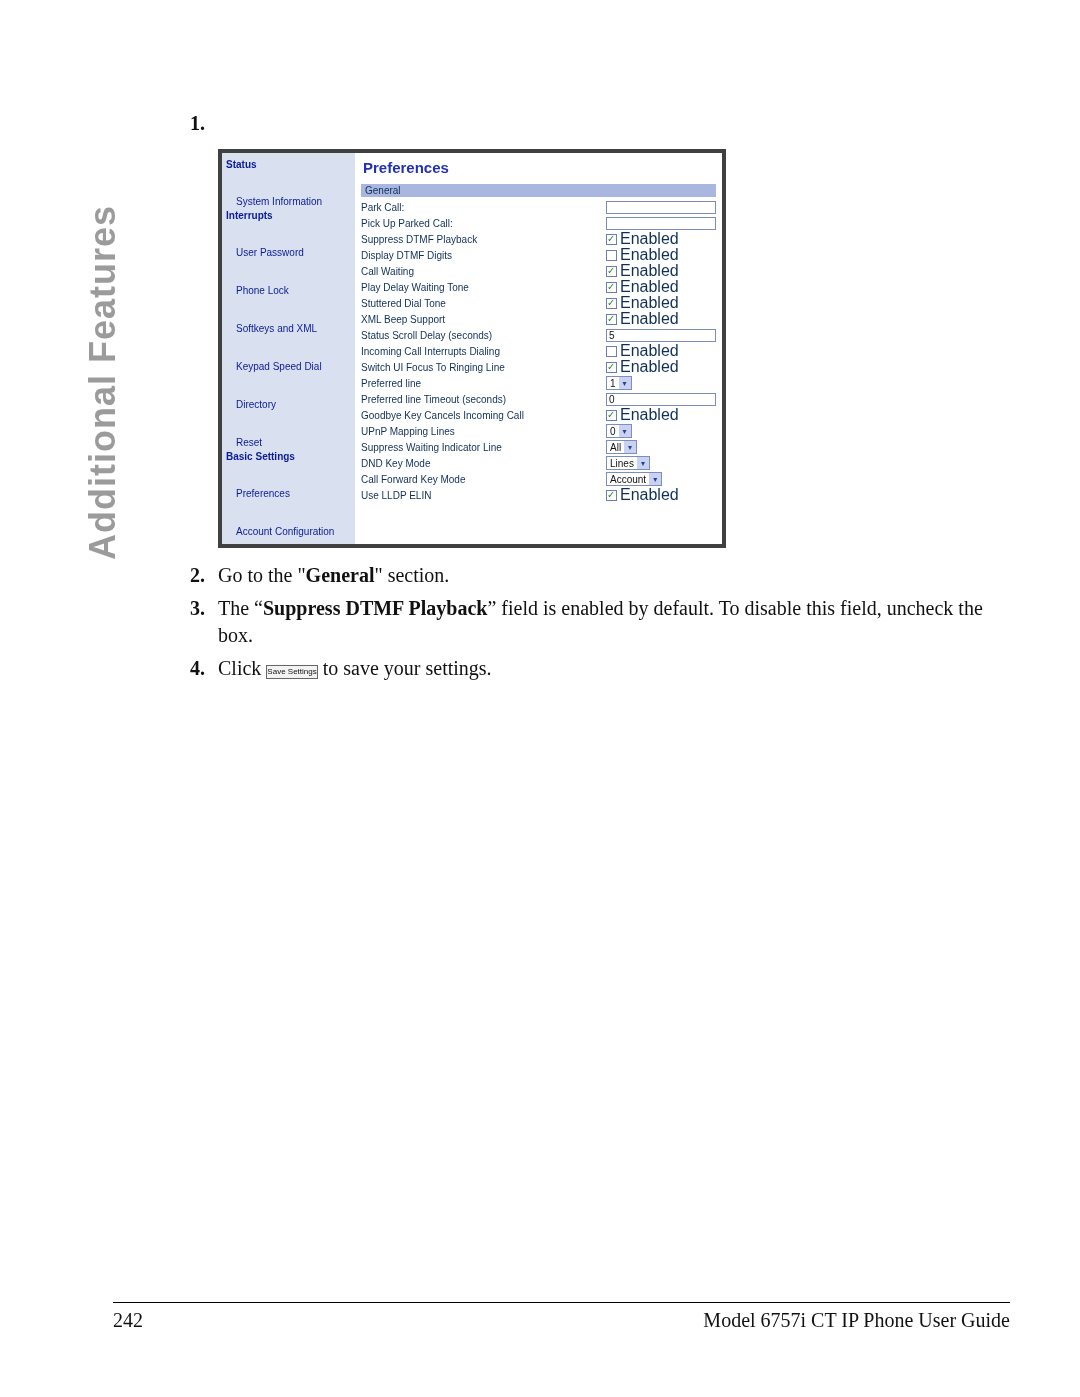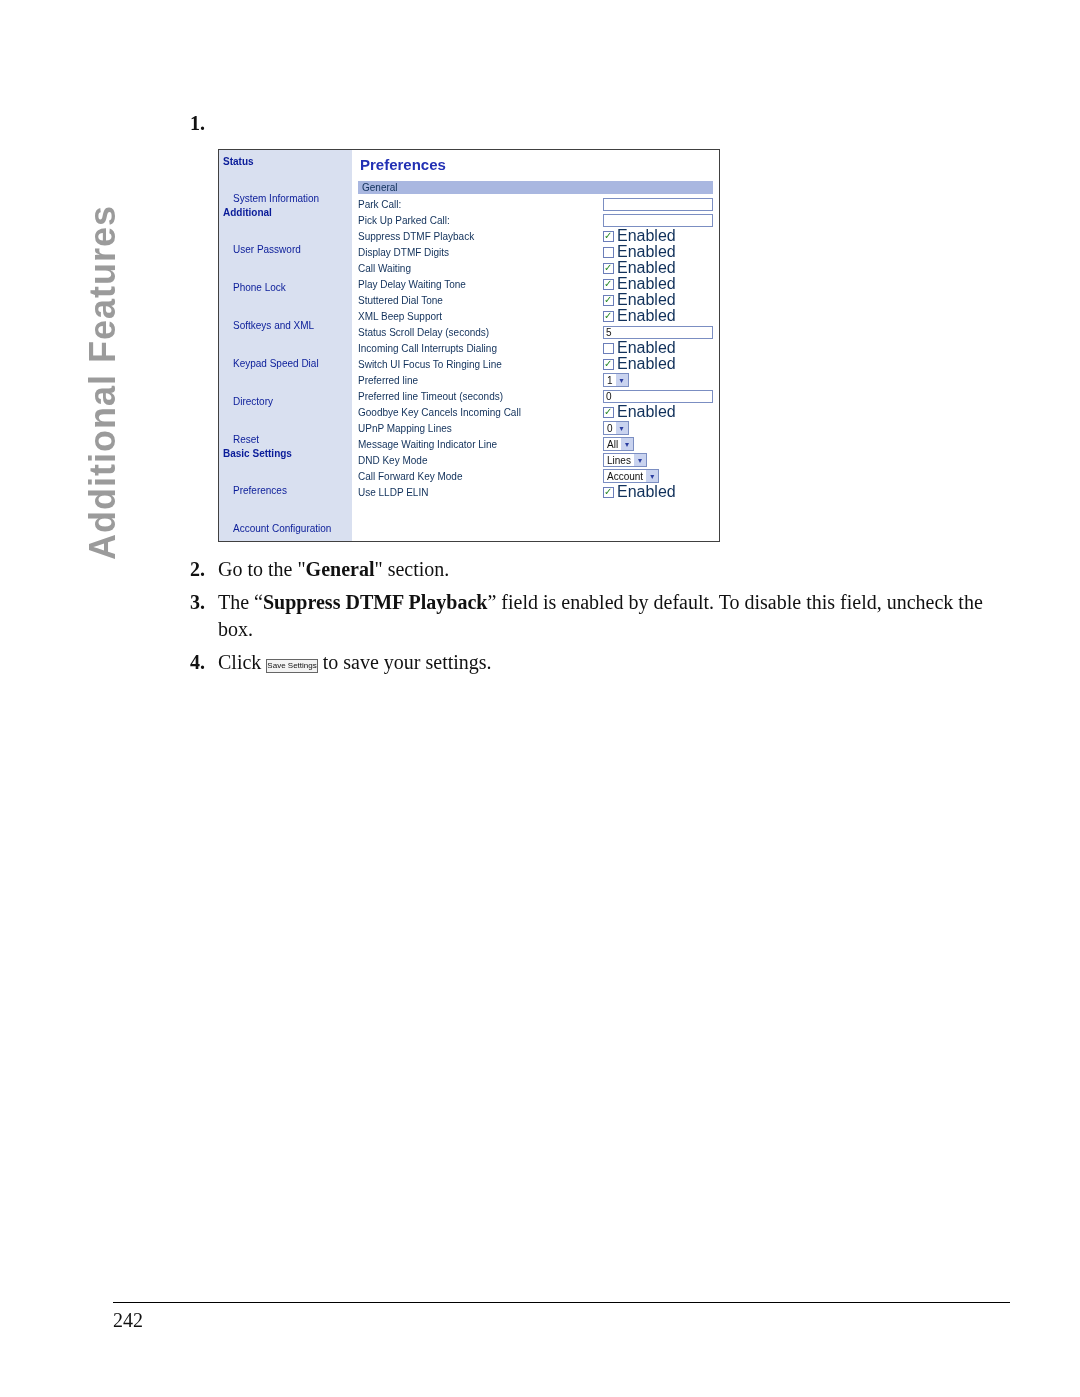--- a/index.html
+++ b/index.html
@@ -56,21 +56,21 @@
   .instr-num {
     font-weight: 700;
     width: 28px;
     flex-shrink: 0;
   }
   .instr-text b {
     font-weight: 700;
   }
   .screenshot {
     margin: 12px 0 14px 28px;
-    border: 1px solid #404040;
+    border: 4px solid #404040;
     width: 500px;
     font-family: Arial, Helvetica, sans-serif;
     font-size: 10px;
     color: #1a2a8a;
     background: #0f172a;
   }
   .ss-inner {
     display: flex;
   }
   .ss-sidebar {
@@ -218,21 +218,21 @@
       <li class="instr-item">
         <span class="instr-num">1.</span>
       </li>
     </ol>
 
     <div class="screenshot">
       <div class="ss-inner">
         <div class="ss-sidebar">
           <div class="sec-head">Status</div>
           <div class="sec-item">System Information</div>
-          <div class="sec-head">Additional</div>
+          <div class="sec-head">Interrupts</div>
           <div class="sec-item">User Password</div>
           <div class="sec-item">Phone Lock</div>
           <div class="sec-item">Softkeys and XML</div>
           <div class="sec-item">Keypad Speed Dial</div>
           <div class="sec-item">Directory</div>
           <div class="sec-item">Reset</div>
           <div class="sec-head">Basic Settings</div>
           <div class="sec-item">Preferences</div>
           <div class="sec-item">Account Configuration</div>
         </div>
@@ -340,21 +340,21 @@
           <div class="pref-row">
             <div class="pref-label">UPnP Mapping Lines</div>
             <div class="pref-ctrl">
               <span class="selbox">
                   <span>0</span>
                   <span class="sel-btn">▾</span>
                 </span>
             </div>
           </div>
           <div class="pref-row">
-            <div class="pref-label">Message Waiting Indicator Line</div>
+            <div class="pref-label">Suppress Waiting Indicator Line</div>
             <div class="pref-ctrl">
               <span class="selbox">
                   <span>All</span>
                   <span class="sel-btn">▾</span>
                 </span>
             </div>
           </div>
           <div class="pref-row">
             <div class="pref-label">DND Key Mode</div>
             <div class="pref-ctrl">
@@ -405,15 +405,16 @@
         <span class="instr-text">
           <span>Click </span><span class="save-btn">Save Settings</span><span> to save your settings.</span>
         </span>
       </li>
     </ol>
 
   </div>
 
   <div class="footer">
     <span>242</span>
+    <span>Model 6757i CT IP Phone User Guide</span>
   </div>
 
 </div>
 
 </body></html>

